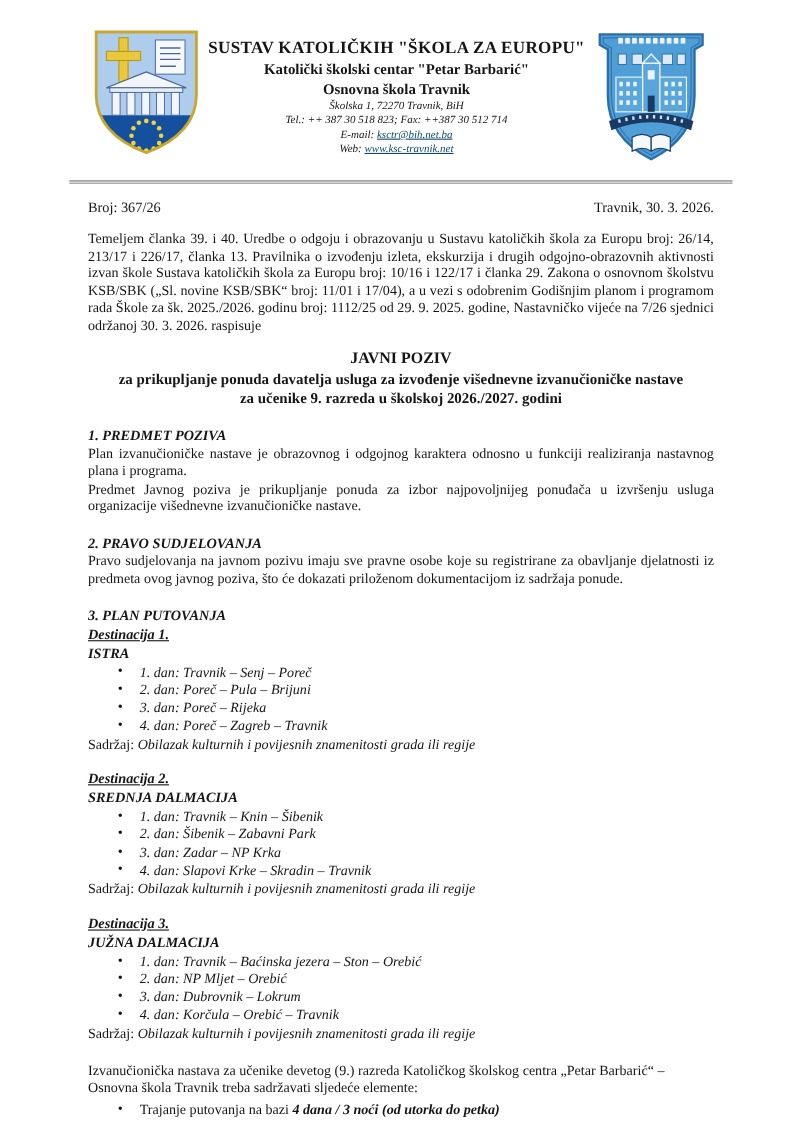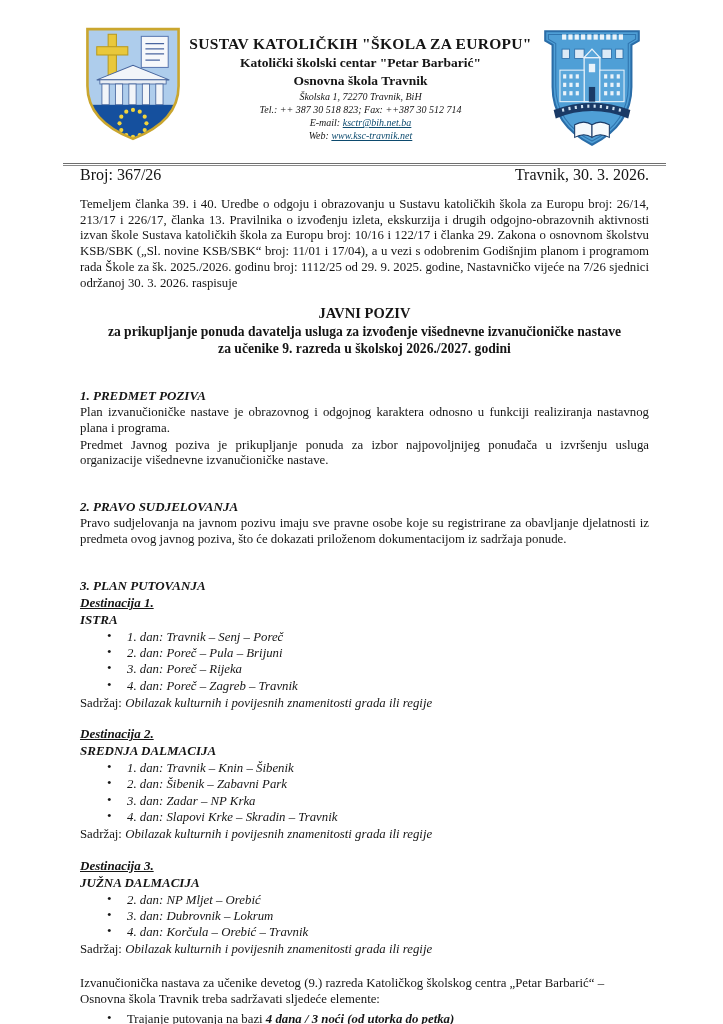--- a/index.html
+++ b/index.html
@@ -16,30 +16,30 @@
   .crest { flex:0 0 auto; }
   .head-center { flex:1 1 auto; text-align:center; padding-top:8px; }
   .h1 { font-size:15.5px; font-weight:bold; letter-spacing:.3px; line-height:1.3; }
   .h2 { font-size:13.5px; font-weight:bold; line-height:1.32; }
   .hi { font-size:10px; font-style:italic; line-height:1.32; }
   .lnk { color:#0c4a6e; text-decoration:underline; font-style:italic; cursor:pointer; }
 
   .sep { height:3px; border-top:1.6px solid #6e6e6e; border-bottom:1.6px solid #8a8a8a; margin:9px -17px 0 -17px; }
 
   
-  .meta { display:flex; justify-content:space-between; font-size:16px; }
+  .meta { display:flex; justify-content:space-between; font-size:13px; margin-top:14px; }
 
   
   .intro { font-size:12.8px; line-height:1.23; text-align:justify; margin:13px 0 0 0; }
 
   .title-block { text-align:center; font-weight:bold; margin-top:13px; }
   .t1 { font-size:14.5px; line-height:1.25; }
   .t2 { font-size:13.6px; line-height:1.3; }
 
-  .sec-h { font-size:13px; font-weight:bold; font-style:italic; margin-top:30px; line-height:1.25; }
+  .sec-h { font-size:13px; font-weight:bold; font-style:italic; margin-top:17px; line-height:1.25; }
   .sec-p { font-size:12.8px; line-height:1.23; text-align:justify; margin:1px 0 0 0; }
 
   .dest { margin-top:15px; }
   .dest-label { font-size:13px; font-weight:bold; font-style:italic; text-decoration:underline; line-height:1.3; }
   .dest-name { font-size:13px; font-weight:bold; font-style:italic; line-height:1.3; }
   .day { font-size:12.8px; font-style:italic; line-height:1.27; position:relative; padding-left:47px; }
   .day::before { content:"\2022"; position:absolute; left:27px; top:-1px; font-style:normal; font-size:13px; }
   .sadrzaj { font-size:12.8px; line-height:1.3; margin-top:1px; }
   .sadrzaj .si { font-style:italic;text-align:right; }
 
@@ -225,20 +225,21 @@
       <div class="day">1. dan: Travnik – Knin – Šibenik</div>
       <div class="day">2. dan: Šibenik – Zabavni Park</div>
       <div class="day">3. dan: Zadar – NP Krka</div>
       <div class="day">4. dan: Slapovi Krke – Skradin – Travnik</div>
       <div class="sadrzaj"><span>Sadržaj:</span> <span class="si">Obilazak kulturnih i povijesnih znamenitosti grada ili regije</span></div>
     </div>
 
     <div class="dest">
       <div class="dest-label">Destinacija 3.</div>
       <div class="dest-name">JUŽNA DALMACIJA</div>
+      <div class="day">1. dan: Travnik – Baćinska jezera – Ston – Orebić</div>
       <div class="day">2. dan: NP Mljet – Orebić</div>
       <div class="day">3. dan: Dubrovnik – Lokrum</div>
       <div class="day">4. dan: Korčula – Orebić – Travnik</div>
       <div class="sadrzaj"><span>Sadržaj:</span> <span class="si">Obilazak kulturnih i povijesnih znamenitosti grada ili regije</span></div>
     </div>
   </div>
 
   <div class="closing">
     <p class="closing-p">Izvanučionička nastava za učenike devetog (9.) razreda Katoličkog školskog centra „Petar Barbarić“ – Osnovna škola Travnik treba sadržavati sljedeće elemente:</p>
     <div class="cb"><span>Trajanje putovanja na bazi </span><span class="bi">4 dana / 3 noći (od utorka do petka)</span></div>

